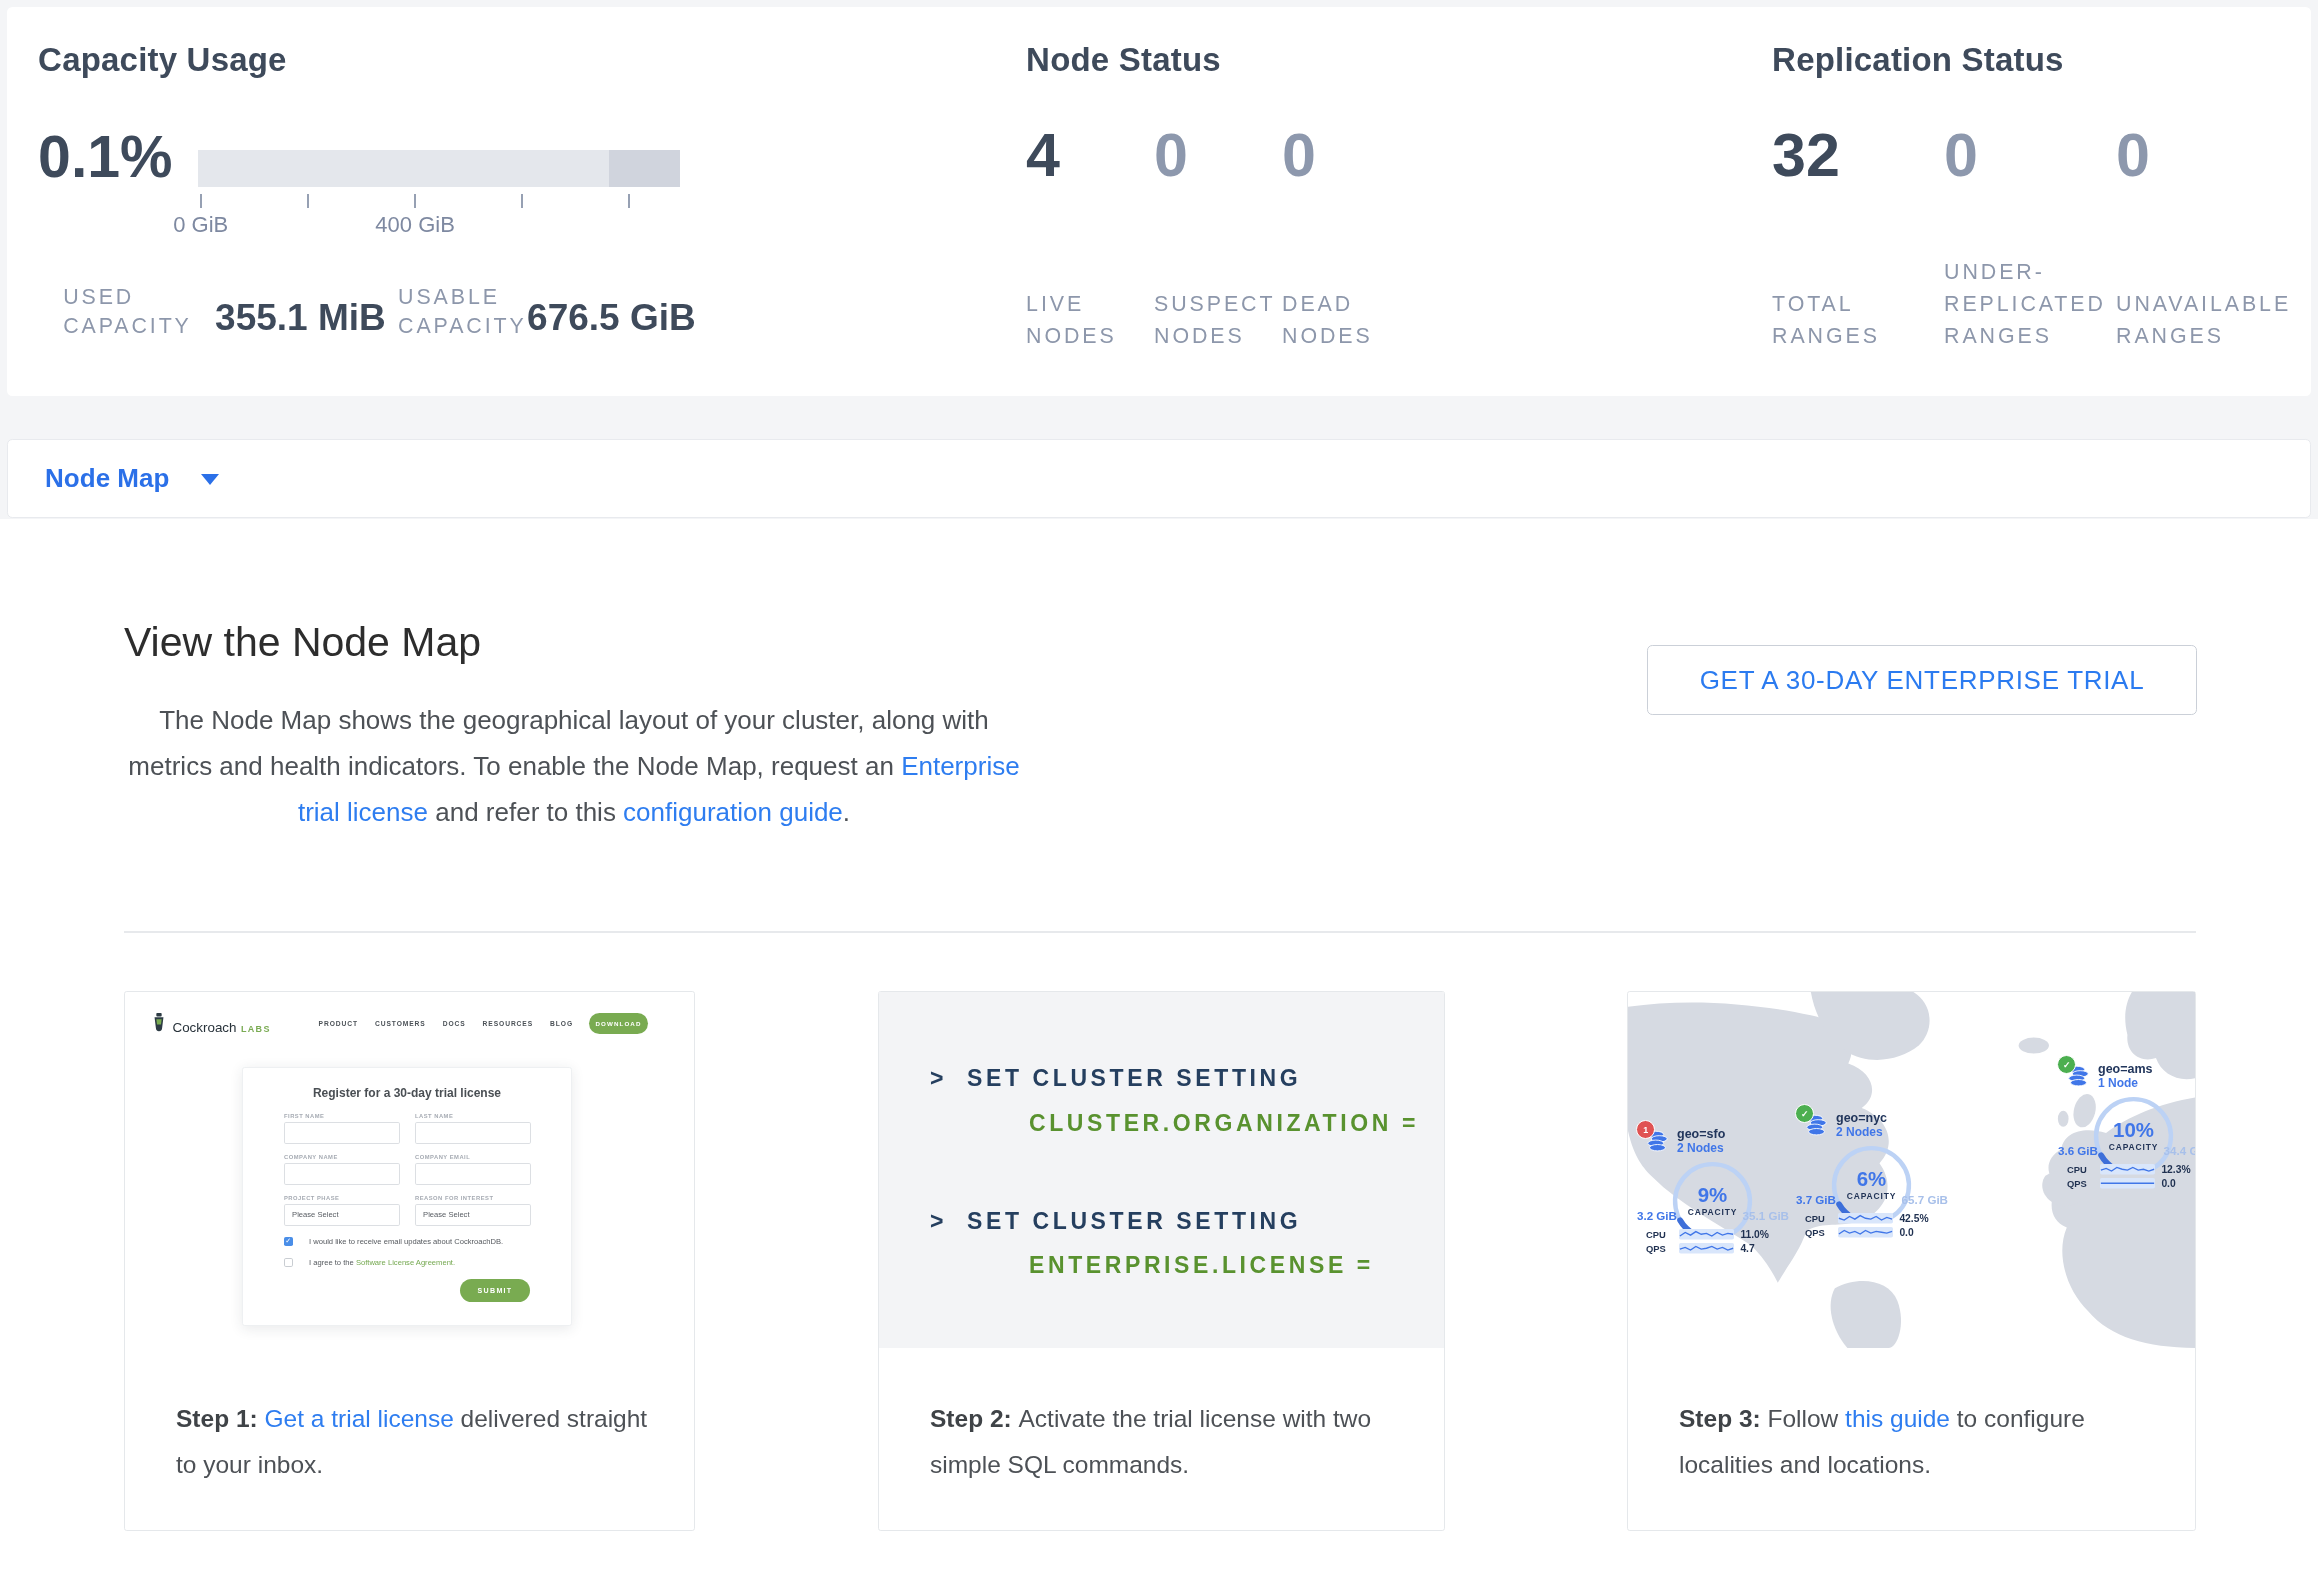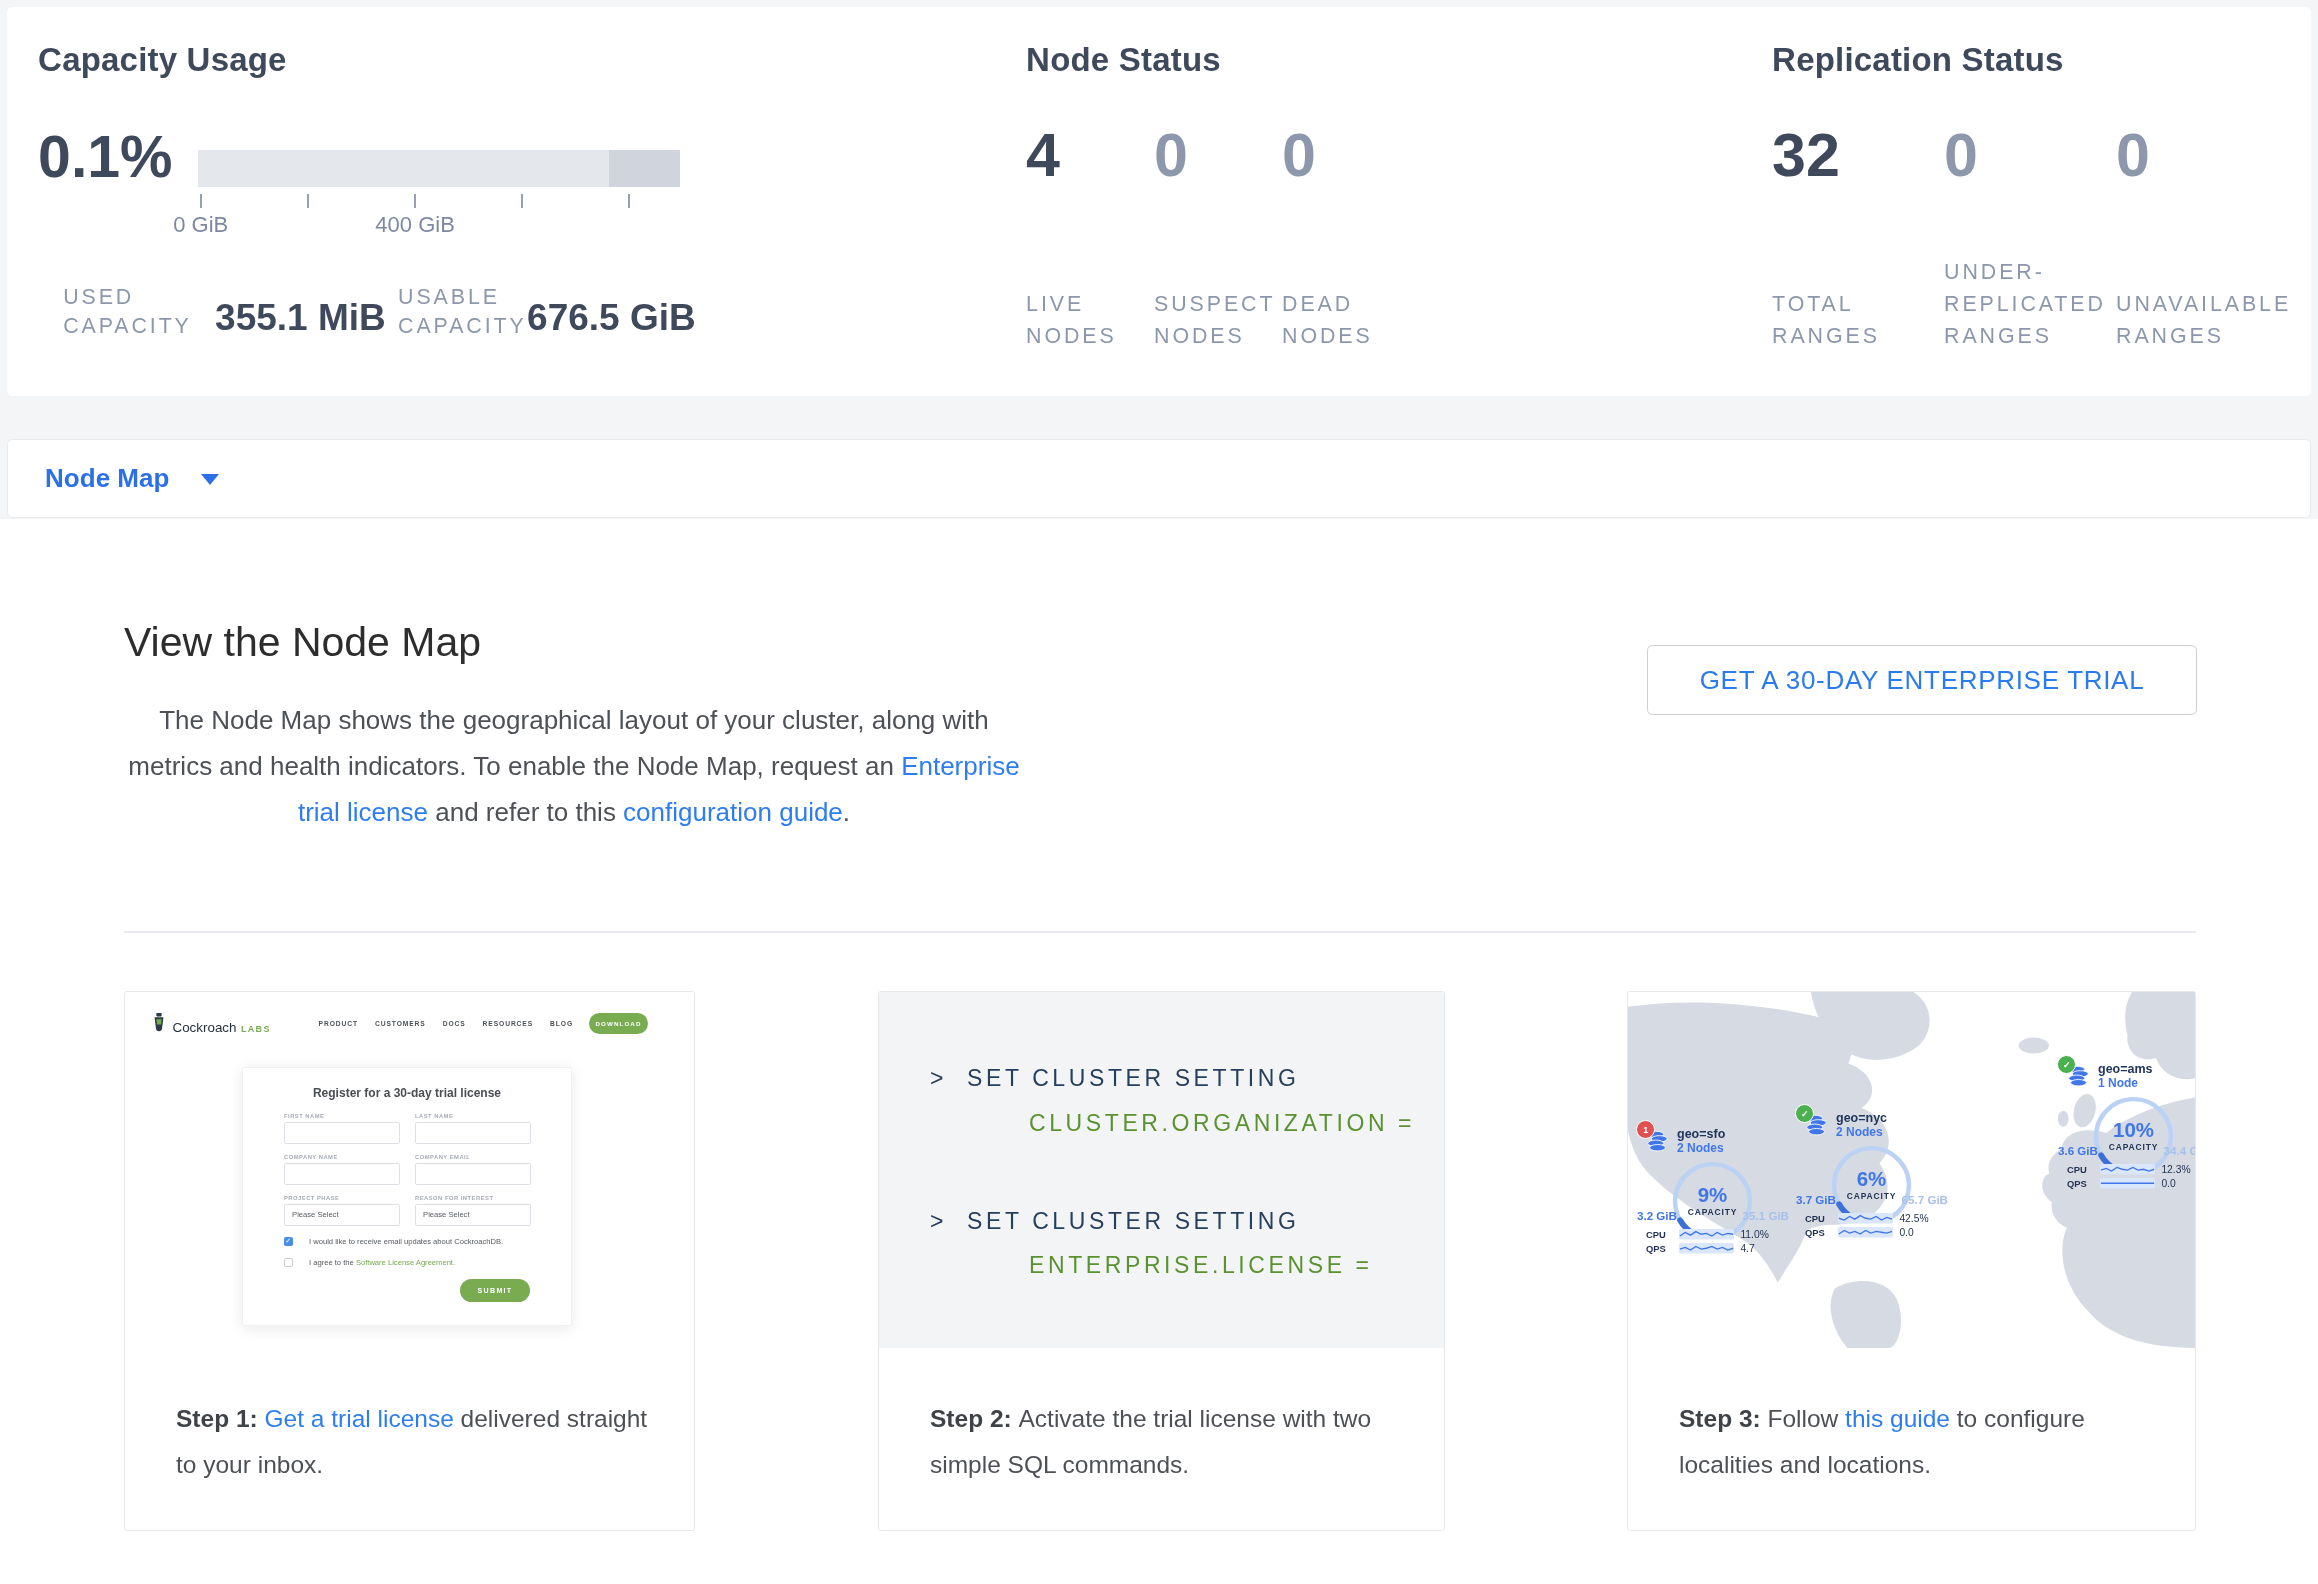--- a/index.html
+++ b/index.html
@@ -80,21 +80,21 @@
     font-size:7.6px;color:#565b61;}
   .mini-cbrow{display:flex;align-items:center;gap:16px;margin-top:11.6px;font-size:7.6px;color:#55595e;}
   .mini-cb{width:9px;height:9px;border-radius:1.8px;box-sizing:border-box;flex:none;}
   .mini-cb.on{background:#4a8ee8;position:relative;}
   .mini-cb.on::after{content:"✓";position:absolute;left:1.3px;top:-0.9px;color:#fff;font-size:7.1px;}
   .mini-cb.off{border:0.9px solid #c9cdd2;background:#fff;}
   .mini-submit-row{display:flex;justify-content:flex-end;margin-top:12.5px;}
   .mini-submit{width:70px;height:23px;border-radius:11.6px;background:#79ab51;color:#fff;font-size:7.1px;font-weight:700;
     letter-spacing:1.3px;display:flex;align-items:center;justify-content:center;}
   
-  .code-line{position:absolute;white-space:nowrap;font-weight:400;font-size:23px;letter-spacing:3.6px;color:#253f5f;}
+  .code-line{position:absolute;white-space:nowrap;font-weight:700;font-size:23px;letter-spacing:3.6px;color:#253f5f;}
   .code-arg{color:#59922f;}
   .cl1{left:51px;top:73px;}
   .cl2{left:150px;top:118px;}
   .cl3{left:51px;top:216px;}
   .cl4{left:150px;top:260px;}
   
   .map-svg{position:absolute;left:0;top:0;}
   .map-node{position:absolute;width:134px;}
   .mn-head{display:flex;align-items:center;gap:8px;}
   .mn-iconwrap{position:relative;width:23px;height:23px;flex:none;}
@@ -105,21 +105,21 @@
   .mn-name{font-size:12.5px;font-weight:700;color:#22365c;line-height:14.3px;}
   .mn-count{font-size:12px;font-weight:700;color:#4076e8;line-height:14.3px;}
   .mn-gauge{position:absolute;left:22px;top:30px;width:89px;height:89px;}
   .mn-values{position:absolute;left:-9px;right:-9px;top:82px;display:flex;justify-content:space-between;}
   .mn-used{font-size:11.6px;font-weight:700;color:#4076e8;}
   .mn-total{font-size:11.6px;font-weight:700;color:#a8c0ea;}
   .mn-metric{position:absolute;left:0px;display:flex;align-items:center;gap:6.2px;}
   .mn-metric.cpu{top:101px;}
   .mn-metric.qps{top:115px;}
   .mn-mlabel{width:27px;font-size:9.4px;font-weight:700;color:#1f3050;}
-  .mn-mvalue{font-size:10.3px;font-weight:400;color:#1f3050;}
+  .mn-mvalue{font-size:10.3px;font-weight:700;color:#1f3050;}
   .gauge-pct{font-size:23px;font-weight:700;fill:#4076e8;}
   .gauge-cap{font-size:9.5px;font-weight:700;fill:#223457;letter-spacing:1px;}
 </style>
 </head>
 <body>
 
 <div class="stats-card">
 
   <div class="panel cap-panel">
     <h2 class="panel-title">Capacity Usage</h2>

